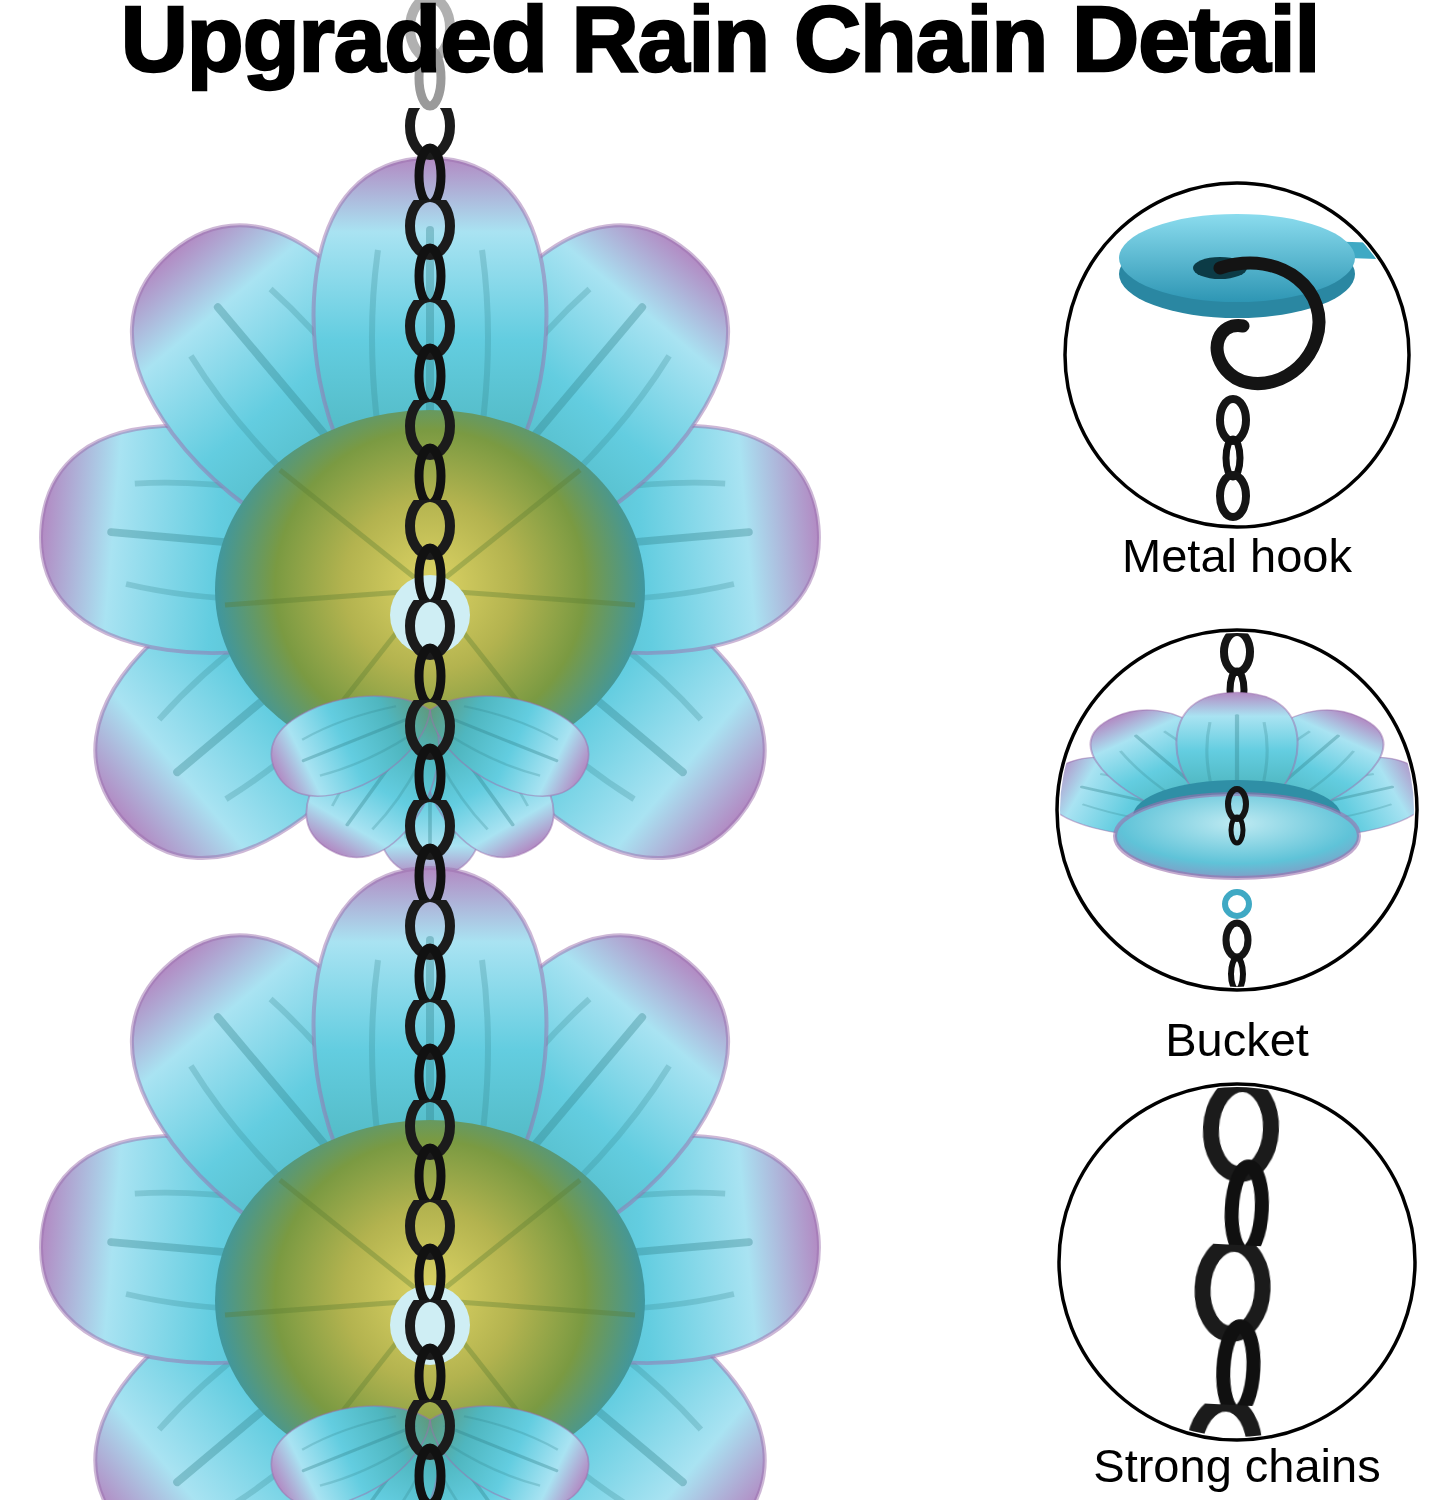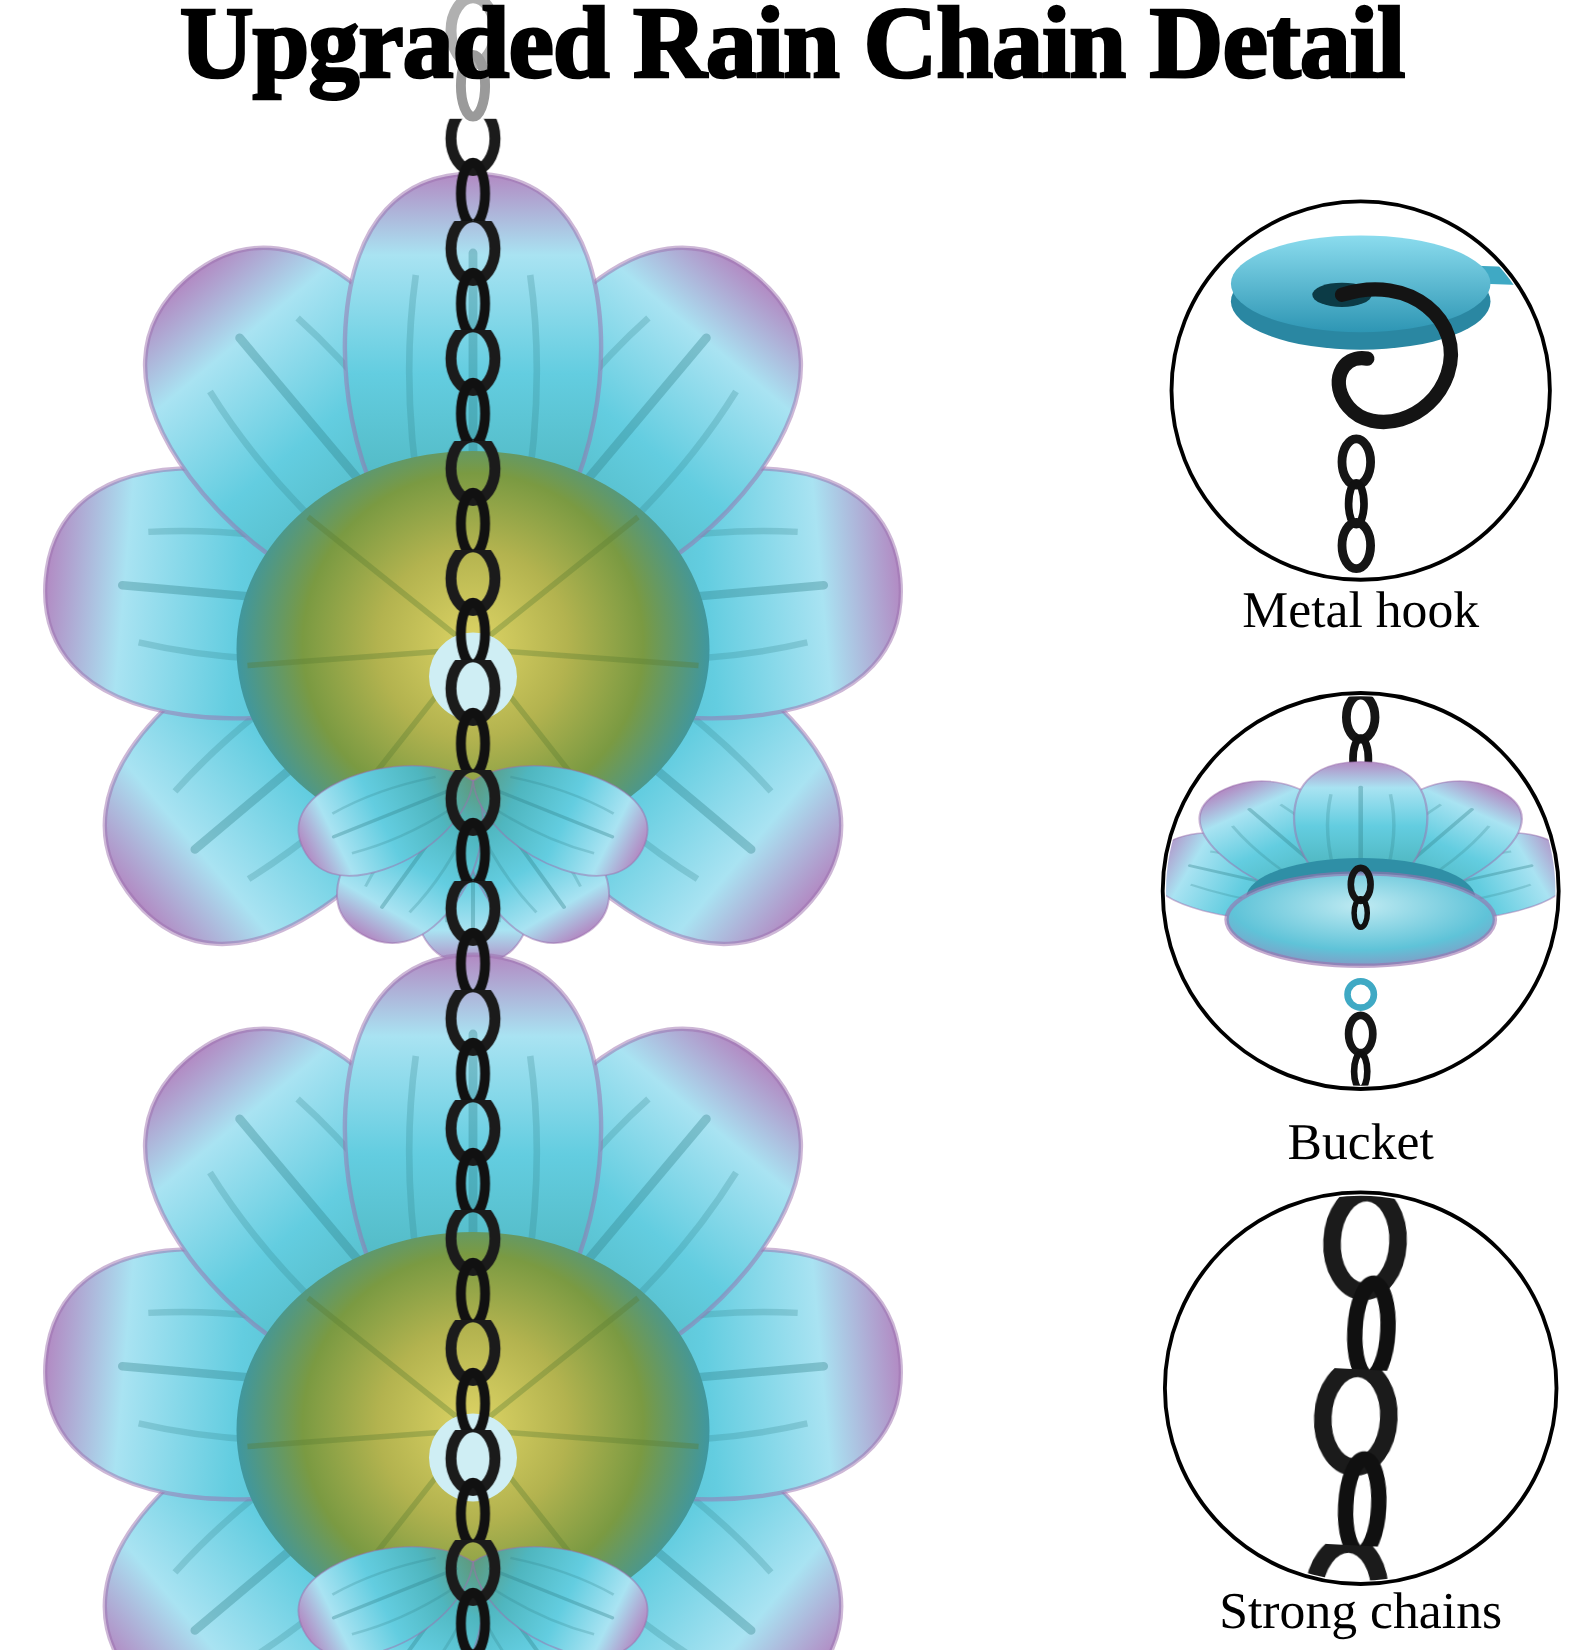--- a/index.html
+++ b/index.html
@@ -1,21 +1,21 @@
 <!DOCTYPE html>
 <html style="--background: #ffffff; --text: #000000; --petal_blue: #63cde0; --petal_light: #a9e3f2; --petal_purple: #b28cc4; --bowl_yellow: #ddd465; --bowl_green: #7a9a42; --chain_black: #1b1b1b; --disc_blue: #3fa9c4;"><head>
 <meta charset="utf-8">
 <style>
   html,body{margin:0;padding:0;background:#fff;}
   .canvas{
     position:relative;
     width:1440px;height:1500px;
     overflow:hidden;
     background:var(--background,#fff);
-    font-family:Liberation Serif, serif;
+    font-family:Liberation Sans, sans-serif;
   }
   .page-title{
     position:absolute;top:-14px;left:0;right:0;
     text-align:center;
     font-size:93px;
     font-weight:900;
     letter-spacing:-1px;
     color:var(--text,#000);
     -webkit-text-stroke:2.5px var(--text,#000);
     margin:0;

